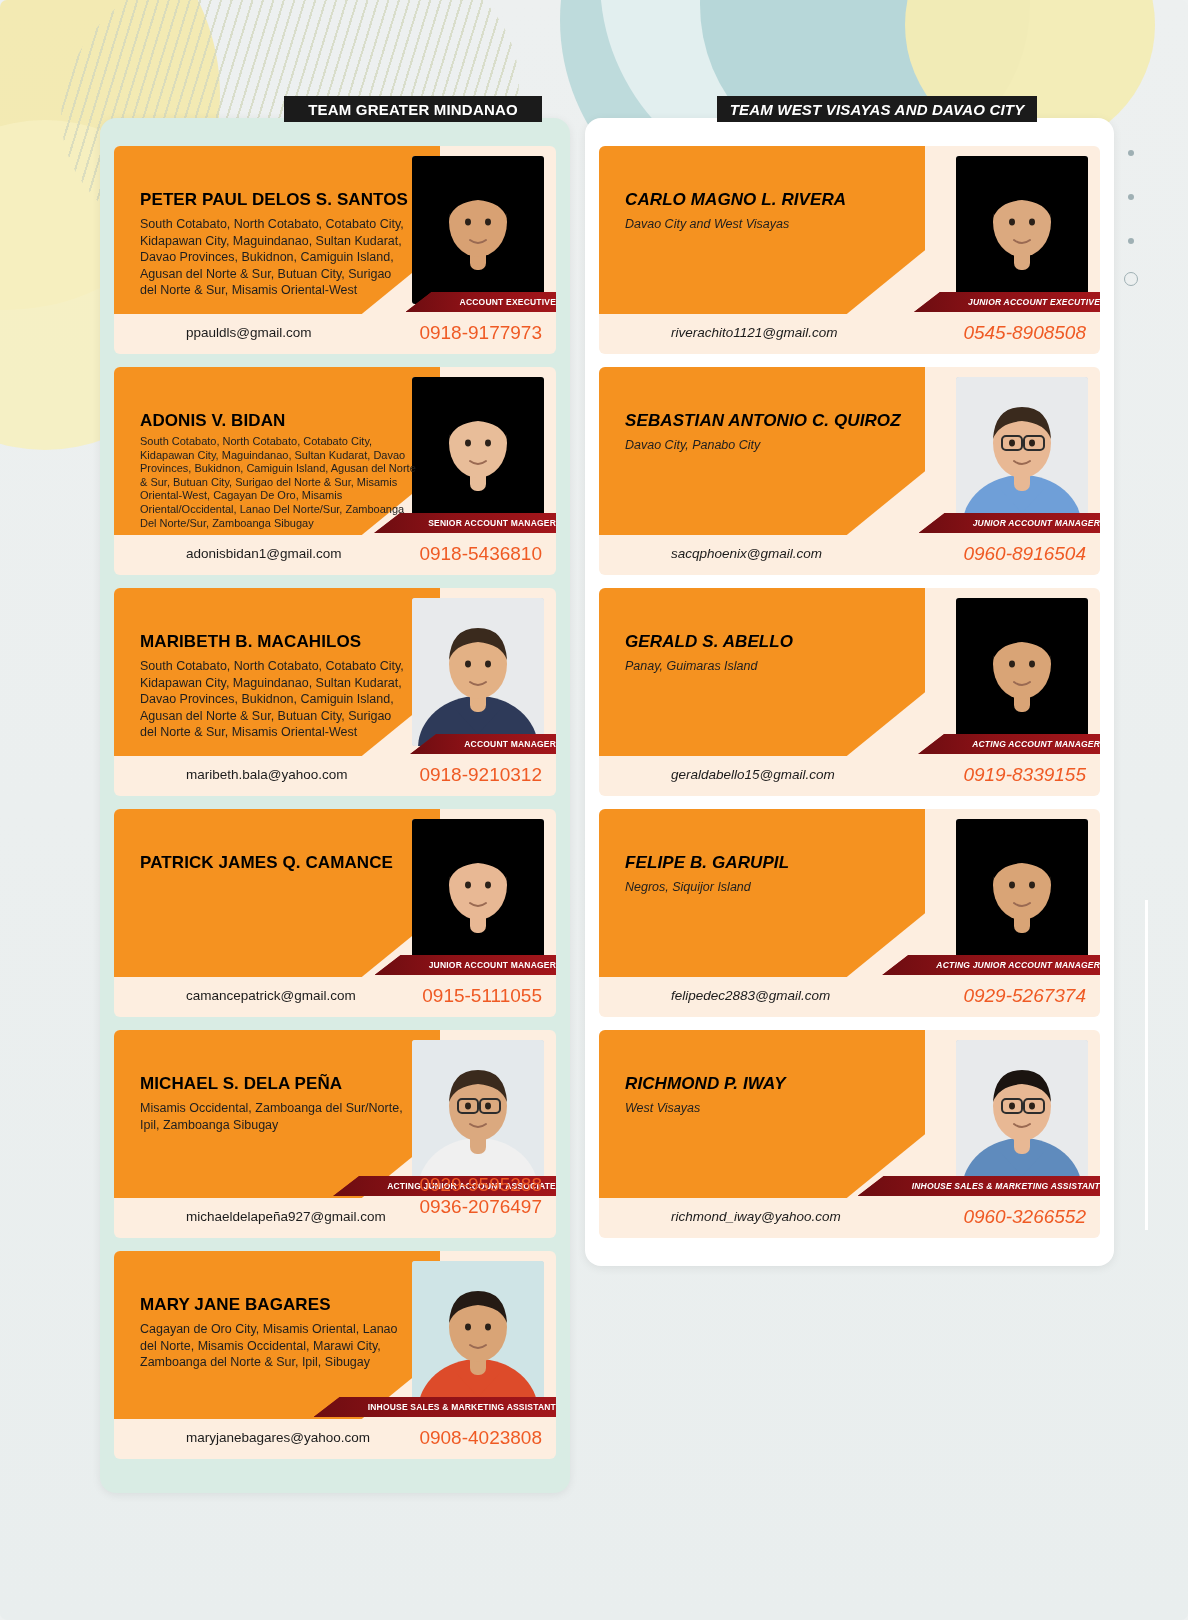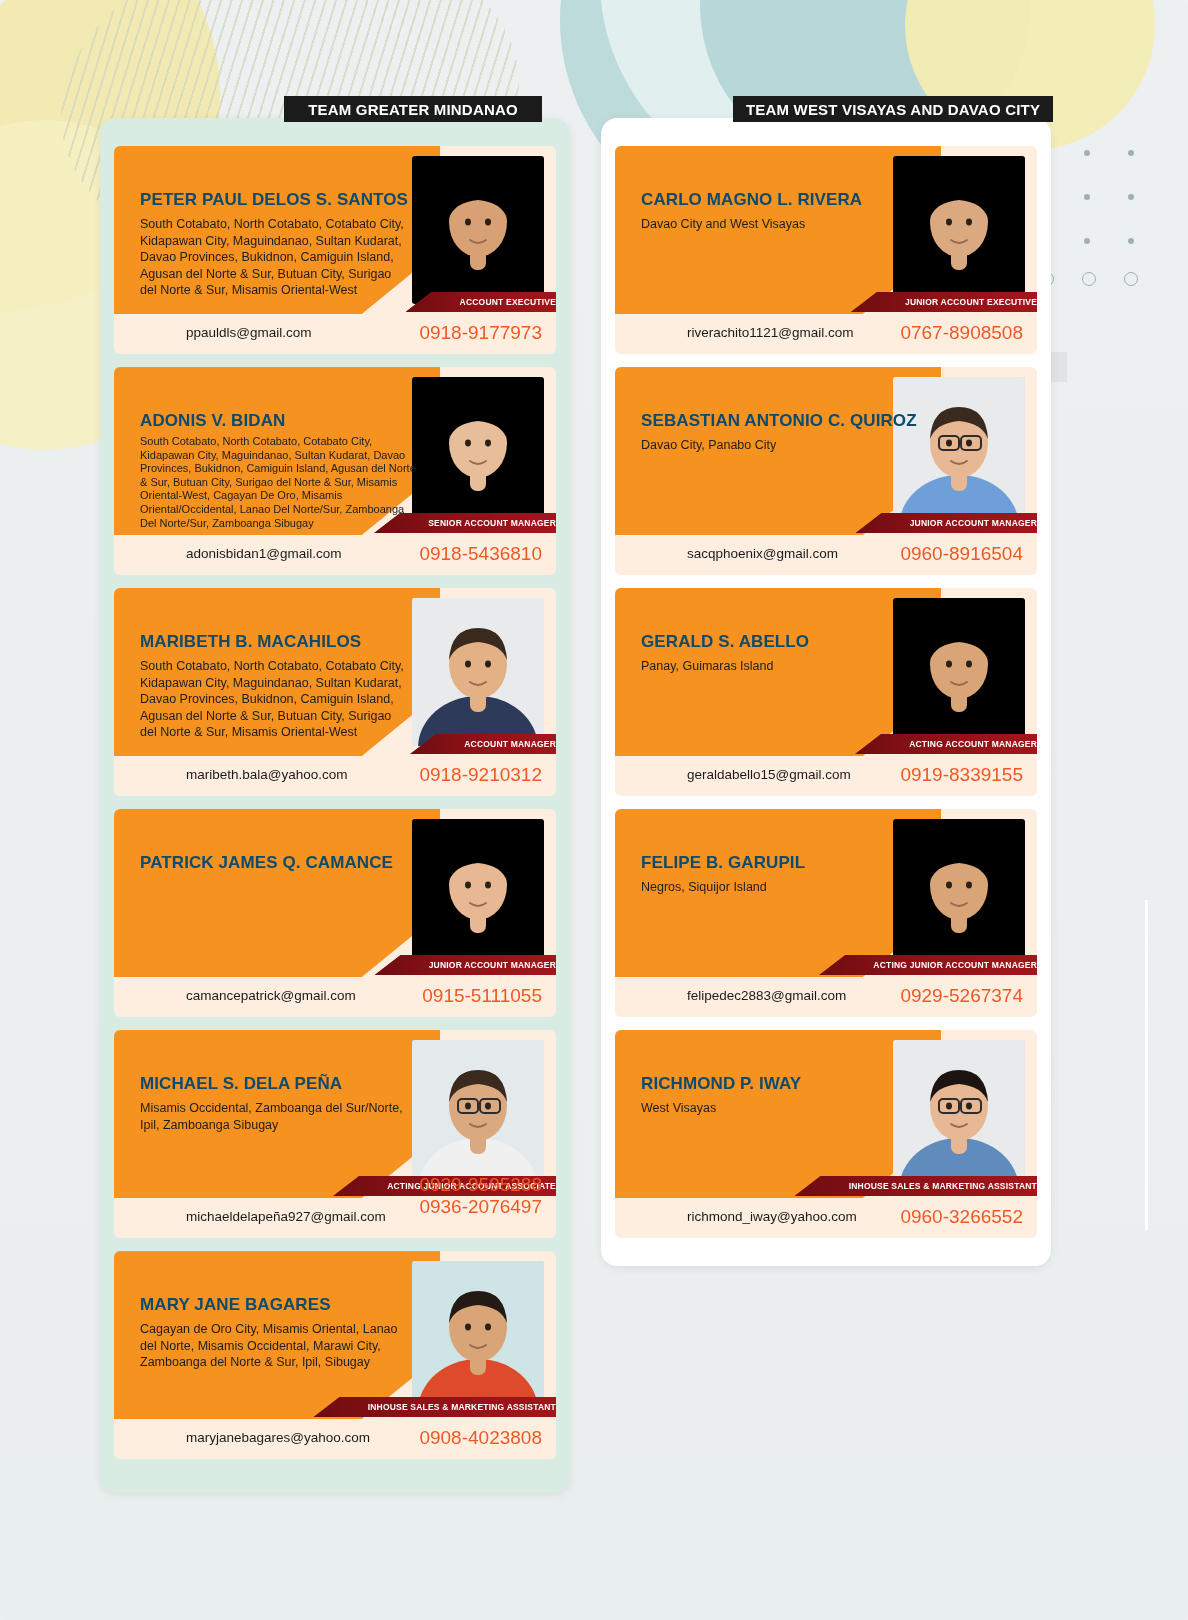--- a/index.html
+++ b/index.html
@@ -69,21 +69,21 @@
   }
 
   
   .panel {
     position: absolute;
     background: #ffffff;
     border-radius: 16px;
     box-shadow: 0 2px 10px rgba(0,0,0,.07);
   }
   .panel-left  { left: 100px;  top: 118px;  width: 470px;  height: 1375px; background: #d9ece4; }
-  .panel-right { left: 601px;  top: 118px;  width: 450px;  height: 1148px; background: #ffffff; }
+  .panel-right { left: 585px;  top: 118px;  width: 529px;  height: 1148px; background: #ffffff; font-style: italic; }
 
   .panel-inner { position: absolute; left: 14px; right: 14px; top: 28px; bottom: 16px; }
 
   
   .team-header {
     position: absolute;
     top: -22px;
     height: 26px;
     background: #1b1b1b;
     color: #ffffff;
@@ -117,21 +117,21 @@
     border-top-right-radius: 0;
     clip-path: polygon(0 0, 100% 0, 100% 62%, 76% 100%, 0 100%);
   }
 
   .name {
     position: absolute;
     left: 26px; top: 44px;
     width: 290px;
     font-size: 17px;
     font-weight: bold;
-    color: #0c4a6e;
+    color: #000000;
     letter-spacing: .1px;
   }
   .areas {
     position: absolute;
     left: 26px; top: 70px;
     width: 268px;
     font-size: 12.5px;
     line-height: 16.5px;
     color: #1e1e1e;
   }
@@ -394,21 +394,21 @@
     <ellipse cx="76" cy="66" rx="3" ry="3.4" fill="#2b2119"></ellipse>
     <path d="M58 84 q8 6 16 0" stroke="#9a6a52" stroke-width="2" fill="none" stroke-linecap="round"></path>
 
   </svg>
           </div>
           <div class="name">CARLO MAGNO L. RIVERA</div>
           <div class="areas">Davao City and West Visayas</div>
           <div class="role-ribbon">JUNIOR ACCOUNT EXECUTIVE</div>
           <div class="email">riverachito1121@gmail.com</div>
           <div class="phones">
-            <div>0767-8908508</div>
+            <div>0545-8908508</div>
           </div>
         </div>
         <div class="card">
           <div class="card-orange"></div>
           <div class="photo">
   <svg viewBox="0 0 132 148" preserveAspectRatio="xMidYMid slice" aria-hidden="true">
     <rect width="132" height="148" fill="#e8eaec"></rect>
     <ellipse cx="66" cy="150" rx="60" ry="52" fill="#6f9fd8"></ellipse>
     <path d="M44 112 L66 136 L88 112 L88 148 L44 148 Z" fill="#6f9fd8"></path>
     <rect x="58" y="88" width="16" height="26" rx="7" fill="#e8b894"></rect>

